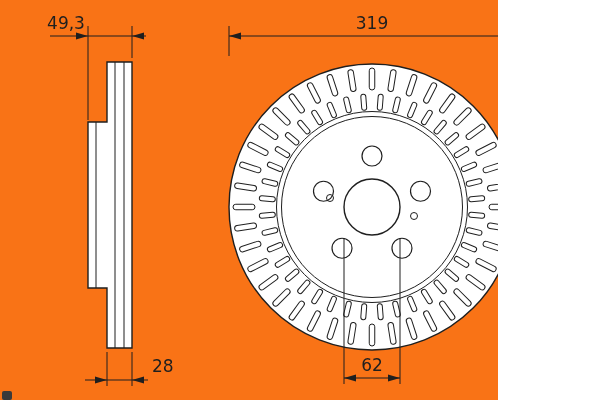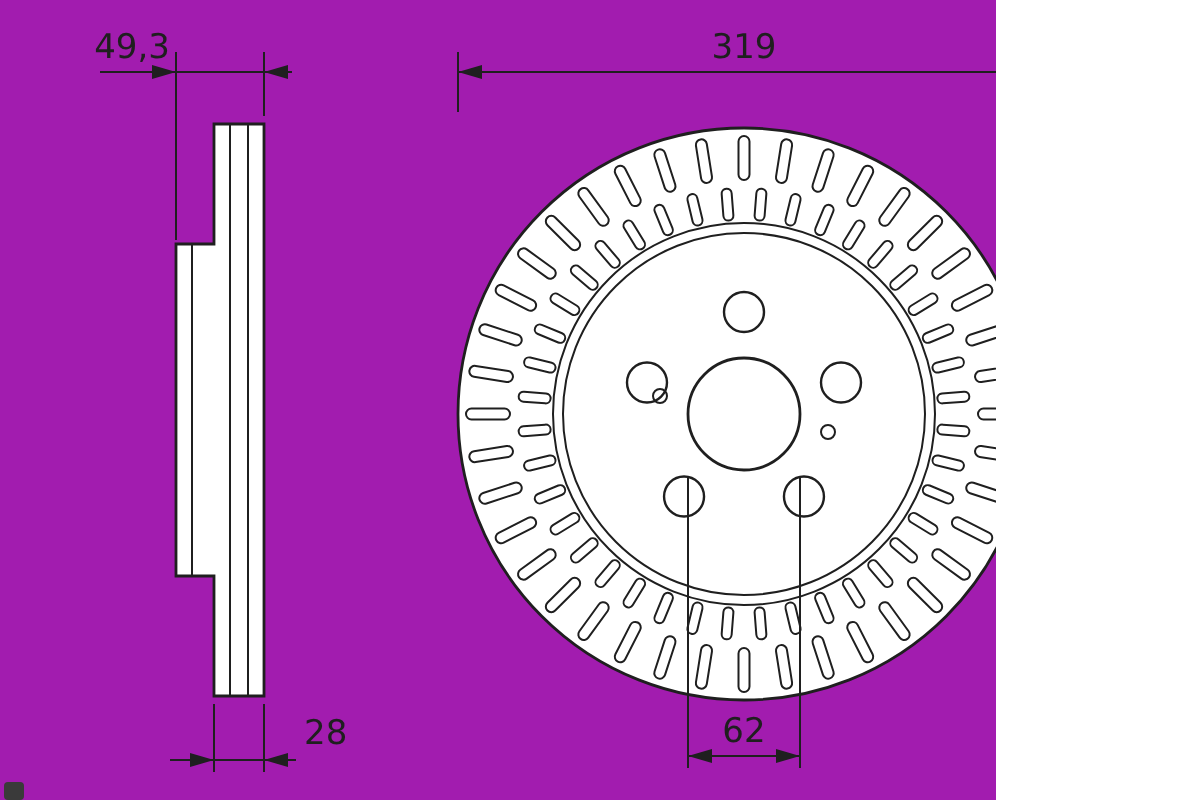--- a/index.html
+++ b/index.html
@@ -4,21 +4,21 @@
 <style>
   html, body {
     margin: 0;
     padding: 0;
     background: #ffffff;
   }
   .stage {
     position: relative;
     width: 498px;
     height: 400px;
-    background: #a21caf;
+    background: #f97316;
     overflow: hidden;
     font-family: "DejaVu Sans", "Liberation Sans", sans-serif;
   }
   svg { display: block; }
   .dim-text {
     font-family: "DejaVu Sans", "Liberation Sans", sans-serif;
     font-size: 17px;
     fill: #1f1f1f;
   }
   .thin  { stroke: #1f1f1f; stroke-width: 1;   fill: none; }

